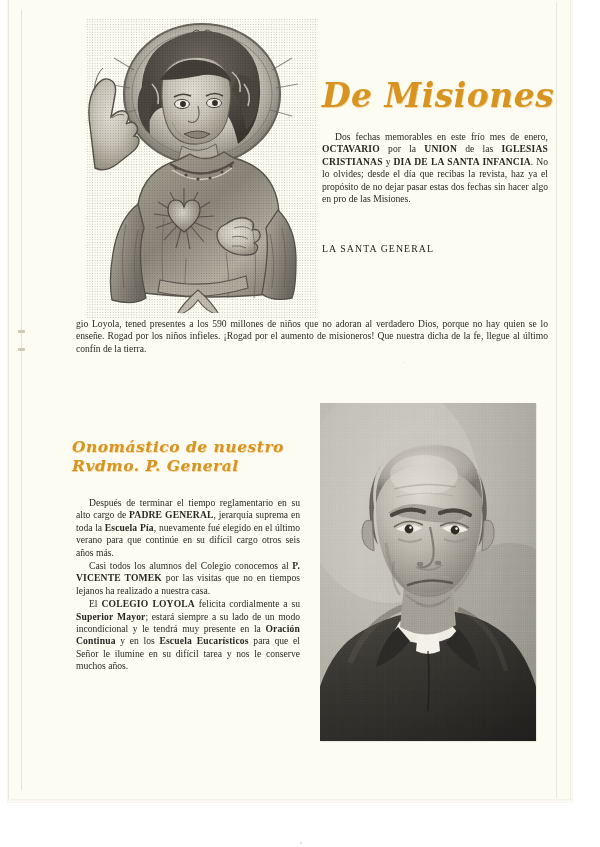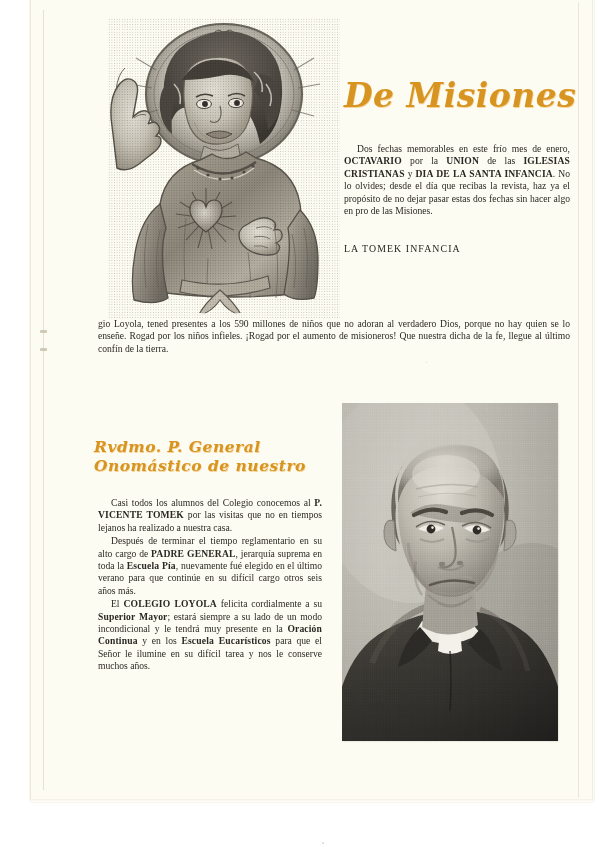--- a/index.html
+++ b/index.html
@@ -14,21 +14,20 @@
     overflow: hidden;
     font-family: "Liberation Serif", serif;
   }
 
   
   #scan {
     position: relative;
     width: 544px;
     height: 847px;
     background: #ffffff;
-    margin-left: 22px;
   }
   .paper {
     position: absolute;
     left: 8px;
     top: 0px;
     width: 564px;
     height: 802px;
     background: #fdfcf2;
     box-shadow: 0 0 0 0.6px #f2efe0;
   }
@@ -138,21 +137,21 @@
   .subhead {
     position: absolute;
     font-family: "Liberation Serif", serif;
     font-size: 9.8px;
     letter-spacing: 1.1px;
     color: #26241f;
     font-weight: 400;
   }
 
   
-  #col-right-top { left: 322px; top: 143px; width: 226px; }
+  #col-right-top { left: 322px; top: 131px; width: 226px; }
   #col-full      { left: 76px;  top: 318px; width: 472px; }
   #col-left-low  { left: 76px;  top: 497px; width: 224px; }
   #subhead-santa-infancia { left: 322px; top: 243px; }
 
   
   #figure-nino-jesus {
     position: absolute;
     left: 86px;
     top: 18px;
     width: 232px;
@@ -377,35 +376,35 @@
     </svg>
     <div class="ht"></div>
   </div>
 
   <div class="script-title" id="title-de-misiones">De Misiones</div>
 
   <div class="body-col" id="col-right-top">
     <p>Dos fechas memorables en este frío mes de enero, <b>OCTAVARIO</b> por la <b>UNION</b> de las <b>IGLESIAS CRISTIANAS</b> y <b>DIA DE LA <b>SANTA INFANCIA</b></b>. No lo olvides; desde el día que recibas la revista, haz ya el propósito de no dejar pasar estas dos fechas sin hacer algo en pro de las Misiones.</p>
   </div>
 
-  <div class="subhead" id="subhead-santa-infancia">LA TOMEK INFANCIA</div>
+  <div class="subhead" id="subhead-santa-infancia">LA SANTA GENERAL</div>
 
 
   <div class="body-col" id="col-full">
     <p style="text-indent:0;">gio Loyola, tened presentes a los 590 millones de niños que no adoran al verdadero Dios, porque no hay quien se lo enseñe. Rogad por los niños infieles. ¡Rogad por el aumento de misioneros! Que nuestra dicha de la fe, llegue al último confín de la tierra.</p>
   </div>
 
   <div class="script-title" id="heading-onomastico">
+    <div>Onomástico de nuestro</div>
     <div>Rvdmo. P. General</div>
-    <div>Onomástico de nuestro</div>
   </div>
 
   <div class="body-col" id="col-left-low">
+    <p>Después de terminar el tiempo reglamentario en su alto cargo de <b>PADRE GENERAL</b>, jerarquía suprema en toda la <b>Escuela Pía</b>, nuevamente fué elegido en el último verano para que continúe en su difícil cargo otros seis años más.</p>
     <p>Casi todos los alumnos del Colegio conocemos al <b>P. VICENTE TOMEK</b> por las visitas que no en tiempos lejanos ha realizado a nuestra casa.</p>
-    <p>Después de terminar el tiempo reglamentario en su alto cargo de <b>PADRE GENERAL</b>, jerarquía suprema en toda la <b>Escuela Pía</b>, nuevamente fué elegido en el último verano para que continúe en su difícil cargo otros seis años más.</p>
     <p>El <b>COLEGIO LOYOLA</b> felicita cordialmente a su <b>Superior Mayor</b>; estará siempre a su lado de un modo incondicional y le tendrá muy presente en la <b>Oración Continua</b> y en los <b>Escuela Eucarísticos</b> para que el Señor le ilumine en su difícil tarea y nos le conserve muchos años.</p>
   </div>
 
   <div id="figure-retrato-general">
     <svg width="216" height="338" viewBox="0 0 216 338" xmlns="http://www.w3.org/2000/svg">
       <defs>
         <linearGradient id="bg" x1="0%" y1="0%" x2="100%" y2="100%">
           <stop offset="0%" stop-color="#cbc8bf"></stop>
           <stop offset="45%" stop-color="#bcb9b0"></stop>
           <stop offset="100%" stop-color="#a8a59c"></stop>

